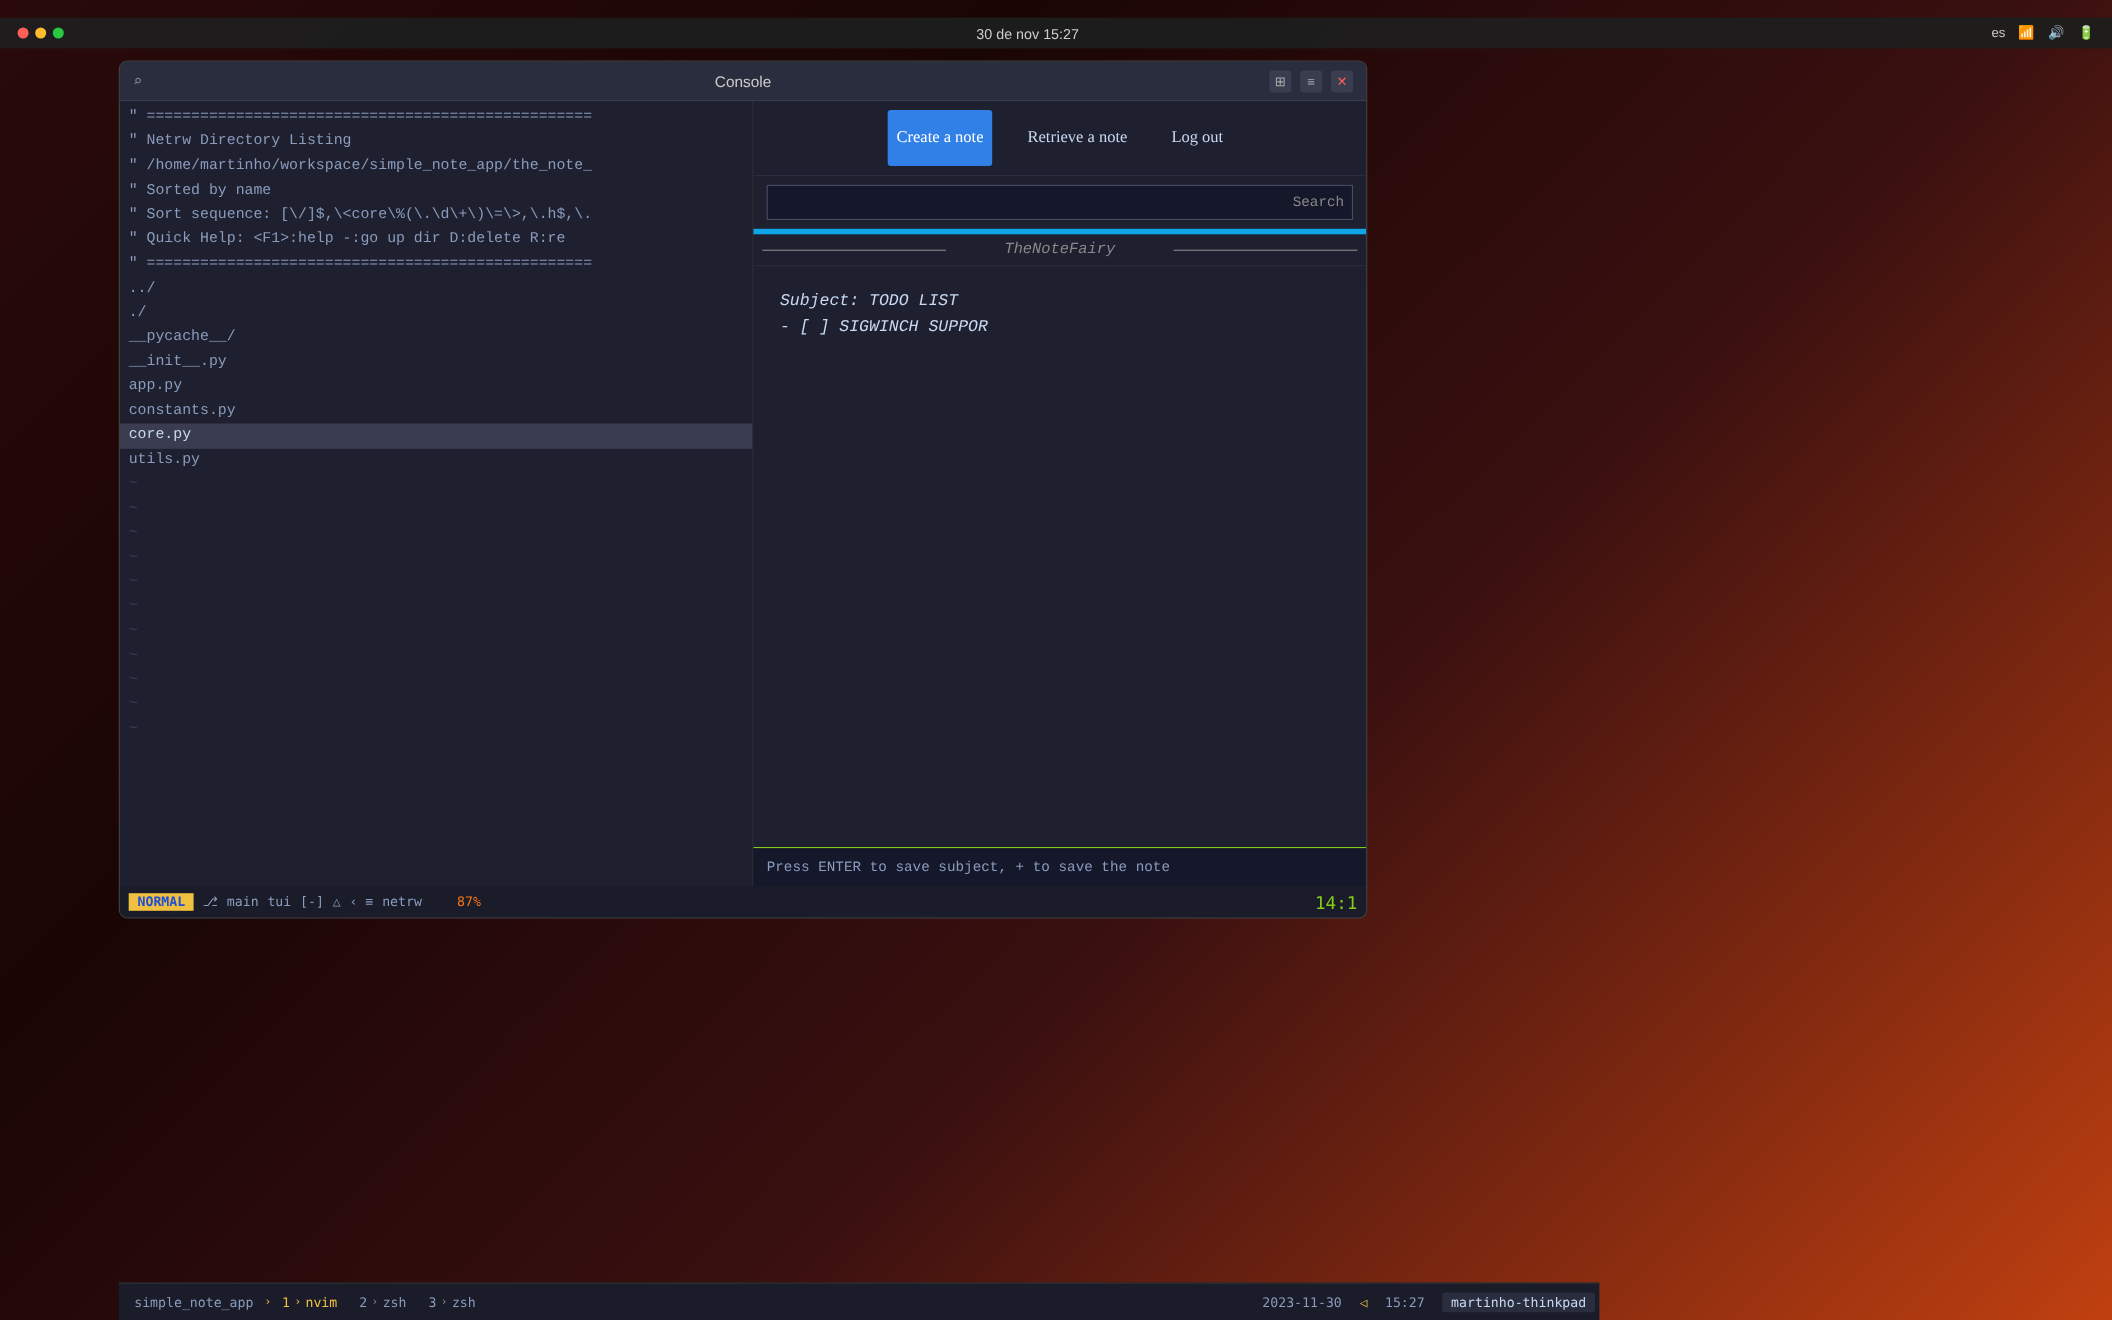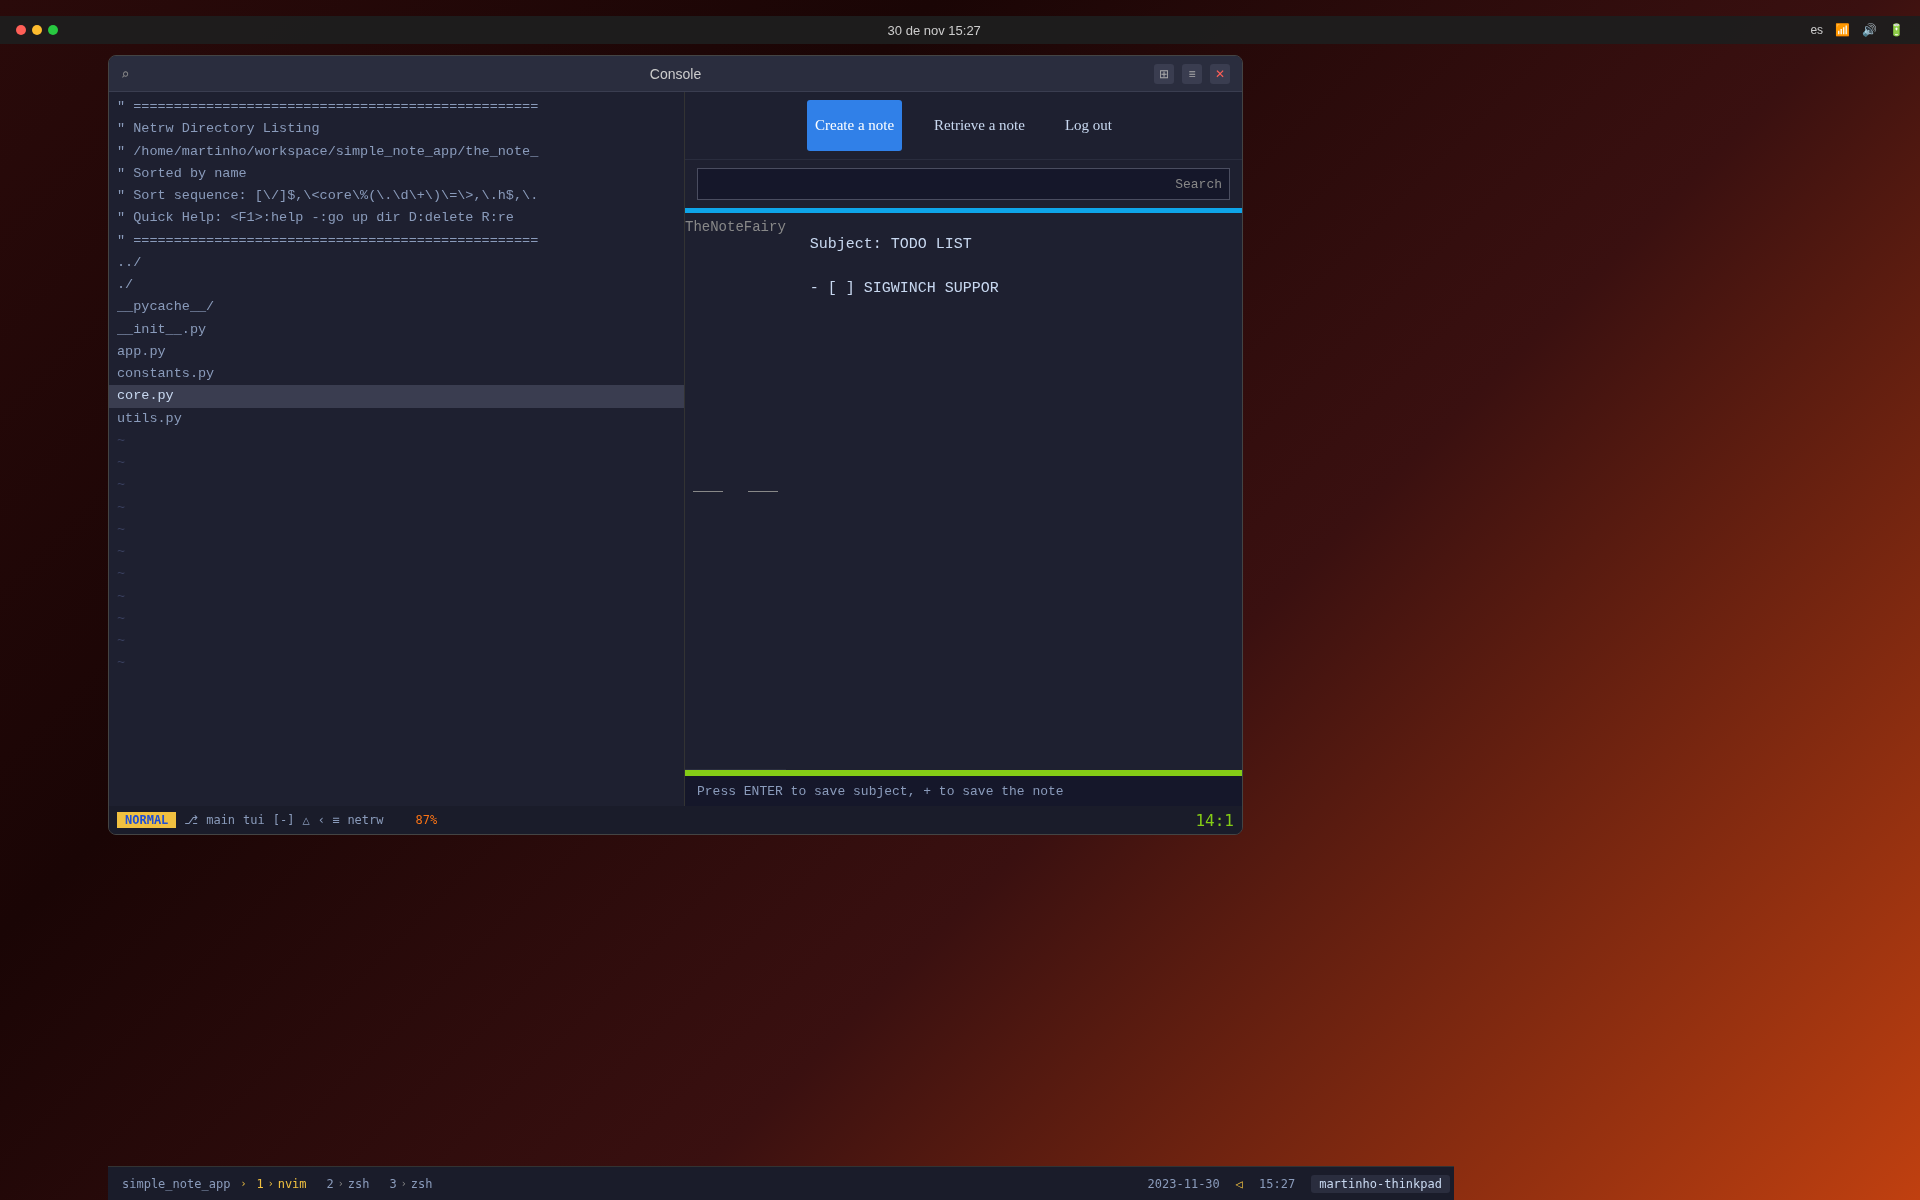--- a/index.html
+++ b/index.html
@@ -208,22 +208,23 @@
       top: 50%;
       transform: translateY(-50%);
       color: #888;
       font-size: 13px;
     }
 
     
     .note-content-wrapper {
       flex: 1;
       display: flex;
-      flex-direction: row;
+      flex-direction: column;
       overflow: hidden;
+      font-style: italic;
     }
     .note-title-bar {
       text-align: center;
       color: #888;
       font-size: 14px;
       padding: 6px 0;
       border-bottom: 1px solid #2a2d3e;
       position: relative;
     }
     .note-title-bar::before,
@@ -244,21 +245,21 @@
       font-family: 'Courier New', monospace;
       font-size: 15px;
       color: #c8d8f0;
       line-height: 1.6;
     }
 
     
     .bottom-status {
       height: 36px;
       background: #15172a;
-      border-top: 6px solid #84cc16;
+      border-top: 1px solid #84cc16;
       display: flex;
       align-items: center;
       padding: 0 12px;
       color: #8a9bbb;
       font-family: 'Courier New', monospace;
       font-size: 13px;
       flex-shrink: 0;
     }
 
     
@@ -425,21 +426,21 @@
       <div class="search-area">
         <div class="search-input-wrapper">
           <input type="text" style="background: transparent; border: none; outline: none; color: rgb(200, 216, 240); font-family: monospace; font-size: 14px; width: 100%;" placeholder="">
         </div>
         <span class="search-label-right">Search</span>
       </div>
 
       <div class="note-content-wrapper">
         <div class="note-title-bar">TheNoteFairy</div>
         <div class="note-body">
-          <div style="margin-bottom:20px;">Subject: TODO LIST</div>
+          <div style="">Subject: TODO LIST</div>
           <div>- [ ] SIGWINCH SUPPOR</div>
         </div>
       </div>
 
       <div class="bottom-status">
         <span>Press ENTER to save subject, + to save the note</span>
       </div>
 
     </div>
   </div>

